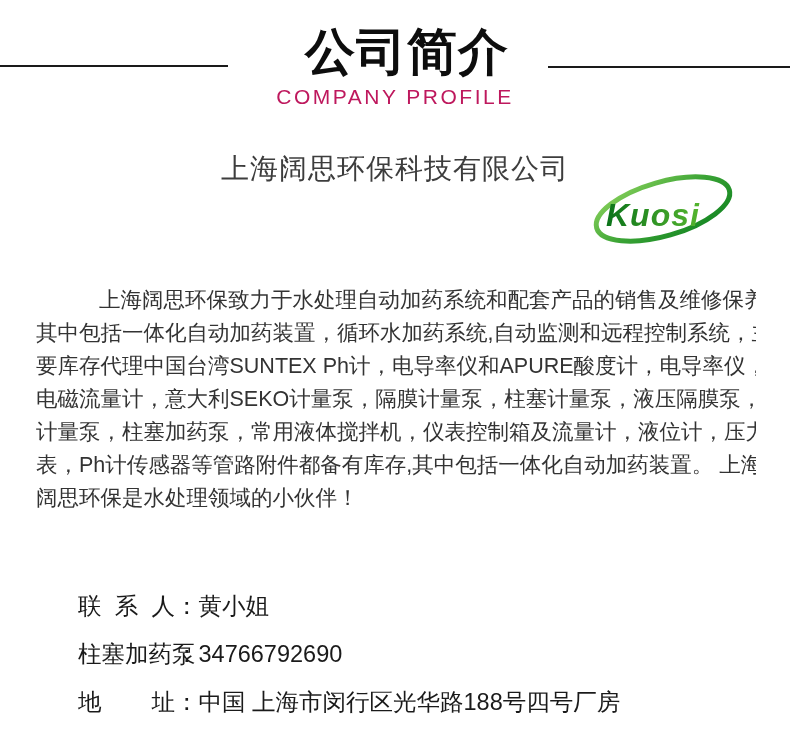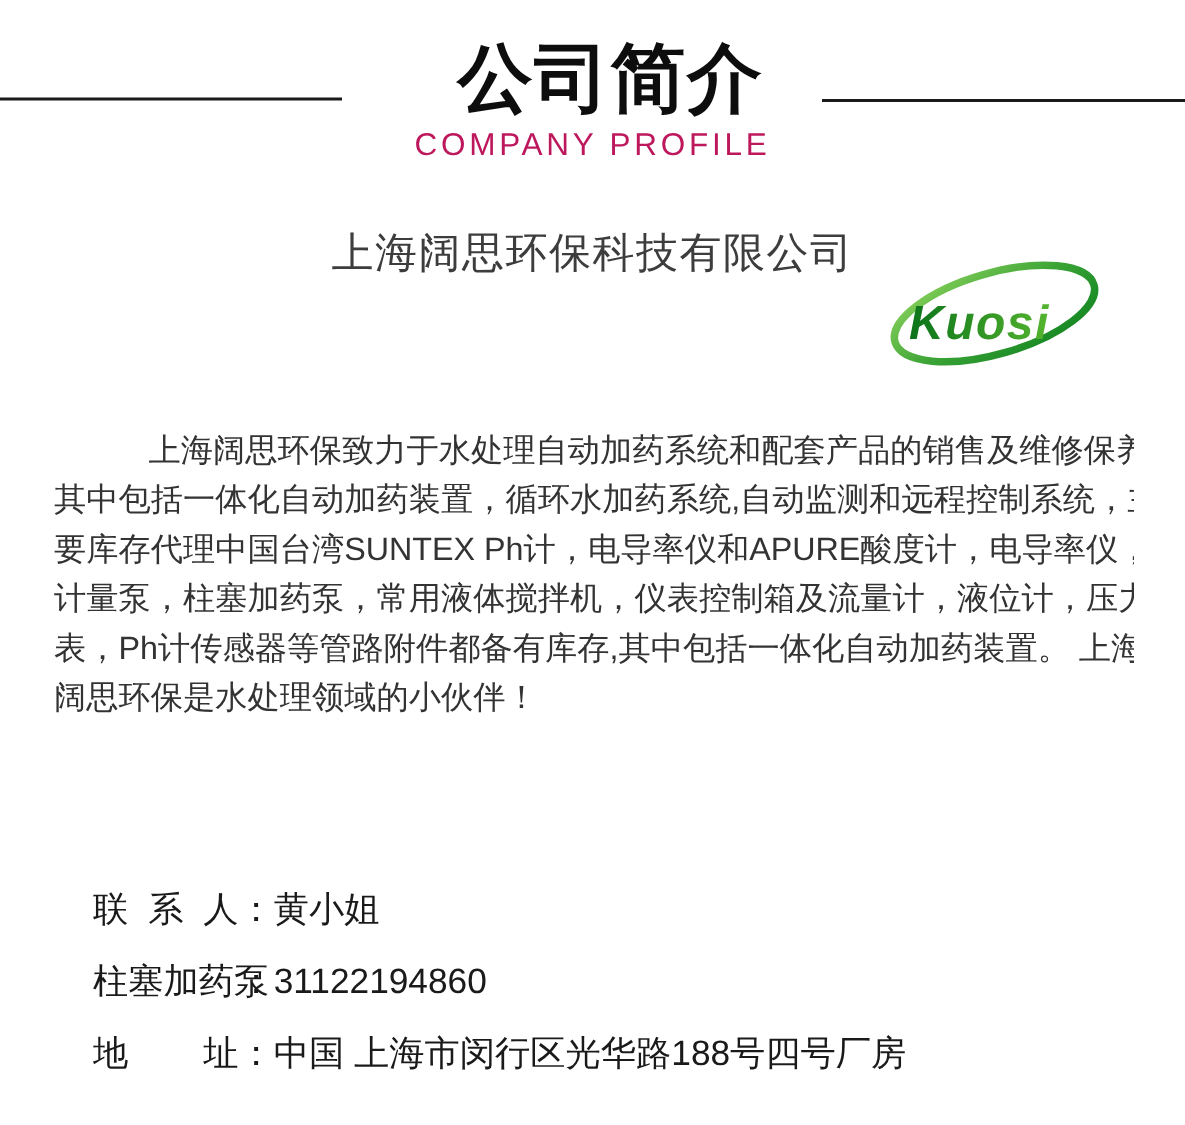--- a/index.html
+++ b/index.html
@@ -42,21 +42,21 @@
   }
   .pline{text-align:justify;text-align-last:justify;height:33px;overflow:hidden;white-space:nowrap;}
   .pline.first{padding-left:63px;}
   .pline.last{text-align-last:left;white-space:normal;}
 
   
   .contact{
     position:absolute;left:62px;top:593px;
     font-size:23.5px;color:#1a1a1a;
   }
-  .contact-row{margin-bottom:22px;white-space:nowrap;line-height:26px;}
+  .contact-row{margin-bottom:22px;white-space:nowrap;line-height:26px;margin-left:16px;}
   .contact-label{
     display:inline-block;width:97px;
     text-align:justify;text-align-last:justify;
     vertical-align:bottom;
   }
   .contact-sep{display:inline-block;}
   .contact-value{display:inline-block;}
 </style>
 </head>
 <body>
@@ -83,30 +83,31 @@
       </linearGradient>
     </defs>
     <ellipse cx="85" cy="47" rx="69" ry="27" transform="rotate(-16 85 47)" fill="none" stroke="url(#gradSwoosh)" stroke-width="5" stroke-linecap="round"></ellipse>
     <text x="28" y="64" font-size="32" font-style="italic" font-weight="bold" font-family="Liberation Sans, DejaVu Sans, sans-serif" letter-spacing="1" fill="url(#gradText)">Kuosi</text>
   </svg>
 
   <div class="profile">
     <div class="pline first">上海阔思环保致力于水处理自动加药系统和配套产品的销售及维修保养，</div>
     <div class="pline">其中包括一体化自动加药装置，循环水加药系统,自动监测和远程控制系统，主</div>
     <div class="pline">要库存代理中国台湾SUNTEX Ph计，电导率仪和APURE酸度计，电导率仪，</div>
+    <div class="pline">电磁流量计，意大利SEKO计量泵，隔膜计量泵，柱塞计量泵，液压隔膜泵，</div>
     <div class="pline">计量泵，柱塞加药泵，常用液体搅拌机，仪表控制箱及流量计，液位计，压力</div>
     <div class="pline">表，Ph计传感器等管路附件都备有库存,其中包括一体化自动加药装置。 上海</div>
     <div class="pline last">阔思环保是水处理领域的小伙伴！</div>
   </div>
 
   <div class="contact">
     <div class="contact-row">
       <span class="contact-label">联系人</span><span class="contact-sep">：</span><span class="contact-value">黄小姐</span>
     </div>
     <div class="contact-row">
-      <span class="contact-label">柱塞加药泵</span><span class="contact-sep">：</span><span class="contact-value">31122194860</span>
+      <span class="contact-label">柱塞加药泵</span><span class="contact-sep">：</span><span class="contact-value">34766792690</span>
     </div>
     <div class="contact-row">
       <span class="contact-label">地址</span><span class="contact-sep">：</span><span class="contact-value">中国 上海市闵行区光华路188号四号厂房</span>
     </div>
   </div>
 
 </div>
 
 </body></html>

